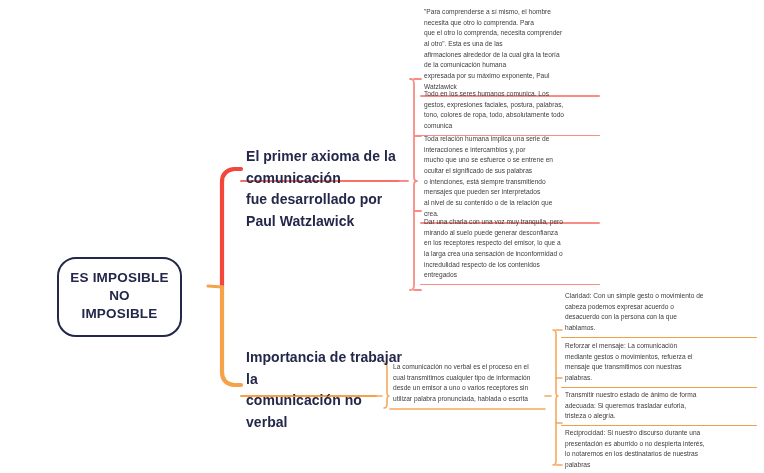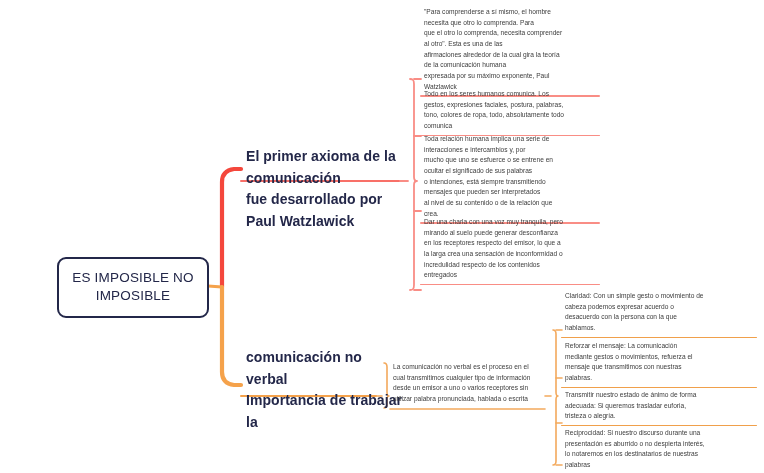--- a/index.html
+++ b/index.html
@@ -11,30 +11,30 @@
     position:relative;
   }
   #canvas{position:absolute;left:0;top:0;width:764px;height:473px;}
 
   svg.connectors{position:absolute;left:0;top:0;width:764px;height:473px;pointer-events:none;}
 
   
   .root-node{
     position:absolute;
     left:57px;top:257px;
-    width:152px;
+    width:125px;
     box-sizing:border-box;
     border:2px solid #232749;
-    border-radius:9px;
+    border-radius:19px;
     background:#ffffff;
     padding:10px 6px 11px 6px;
     text-align:center;
     color:#232749;
     font-size:13.5px;
-    font-weight:normal;
+    font-weight:bold;
     line-height:1.35;
     letter-spacing:.2px;
   }
 
   
   .topic{
     position:absolute;
     color:#232749;
     font-size:14px;
     font-weight:bold;
@@ -156,22 +156,22 @@
       <span>mirando al suelo puede generar desconfianza</span><br>
       <span>en los receptores respecto del emisor, lo que a</span><br>
       <span>la larga crea una sensación de inconformidad o</span><br>
       <span>incredulidad respecto de los contenidos</span><br>
       <span>entregados</span>
     </span>
     <span class="rule"></span>
   </div>
 
   <div class="topic" style="left:246px;top:347px;width:160px;">
+    <div>Importancia de  trabajar la</div>
     <div>comunicación no verbal</div>
-    <div>Importancia de  trabajar la</div>
   </div>
 
   <div class="leaf orange-light" style="left:389px;top:362px;width:156px;">
     <span class="txt">
       <span>La comunicación no verbal es el proceso en el</span><br>
       <span>cual transmitimos cualquier tipo de información</span><br>
       <span>desde un emisor a uno o varios receptores sin</span><br>
       <span>utilizar palabra pronunciada, hablada o escrita</span>
     </span>
   </div>

